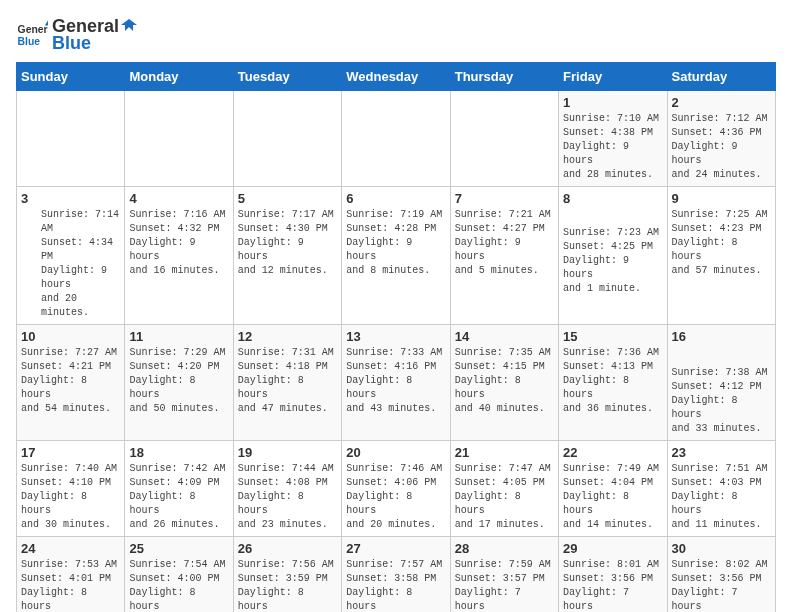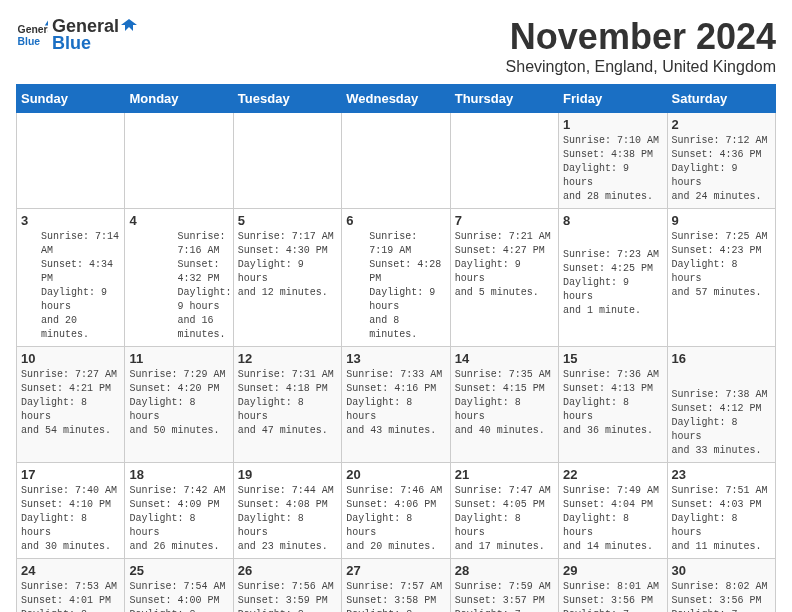--- a/index.html
+++ b/index.html
@@ -92,24 +92,20 @@
     <div>
       <div style="display:flex; align-items:center;">
         <span style="font-size:18px; font-weight:bold; color:#333;">General</span>
         <svg width="20" height="20" viewBox="0 0 20 20">
           <polygon points="10,2 18,8 14,8 14,14 10,10 6,14 6,8 2,8" fill="#1a6fc4"></polygon>
         </svg>
       </div>
       <div style="font-size:18px; font-weight:bold; color:#1a6fc4; margin-top:-4px;">Blue</div>
     </div>
   </div>
-  <div class="title-area">
-    <div class="calendar-title">November 2024</div>
-    <div class="calendar-subtitle">Shevington, England, United Kingdom</div>
-  </div>
 </div>
 
 <table>
   <thead>
     <tr>
     <th>Sunday</th>
         <th>Monday</th>
         <th>Tuesday</th>
         <th>Wednesday</th>
         <th>Thursday</th>
@@ -142,35 +138,35 @@
       <tr>
         <td>
           <span class="day-number">3</span>
           <div class="day-info" style="white-space: pre-line; margin-left: 20px;">Sunrise: 7:14 AM
 Sunset: 4:34 PM
 Daylight: 9 hours
 and 20 minutes.</div>
         </td>
         <td>
           <span class="day-number">4</span>
-          <div class="day-info" style="white-space: pre-line; margin-left: 48px;">Sunrise: 7:16 AM
+          <div class="day-info" style="white-space: pre-line;">Sunrise: 7:16 AM
 Sunset: 4:32 PM
 Daylight: 9 hours
 and 16 minutes.</div>
         </td>
         <td>
           <span class="day-number">5</span>
           <div class="day-info" style="white-space: pre-line;">Sunrise: 7:17 AM
 Sunset: 4:30 PM
 Daylight: 9 hours
 and 12 minutes.</div>
         </td>
         <td>
           <span class="day-number">6</span>
-          <div class="day-info" style="white-space: pre-line; margin-left: 23px;">Sunrise: 7:19 AM
+          <div class="day-info" style="white-space: pre-line;">Sunrise: 7:19 AM
 Sunset: 4:28 PM
 Daylight: 9 hours
 and 8 minutes.</div>
         </td>
         <td>
           <span class="day-number">7</span>
           <div class="day-info" style="white-space: pre-line;">Sunrise: 7:21 AM
 Sunset: 4:27 PM
 Daylight: 9 hours
 and 5 minutes.</div>

